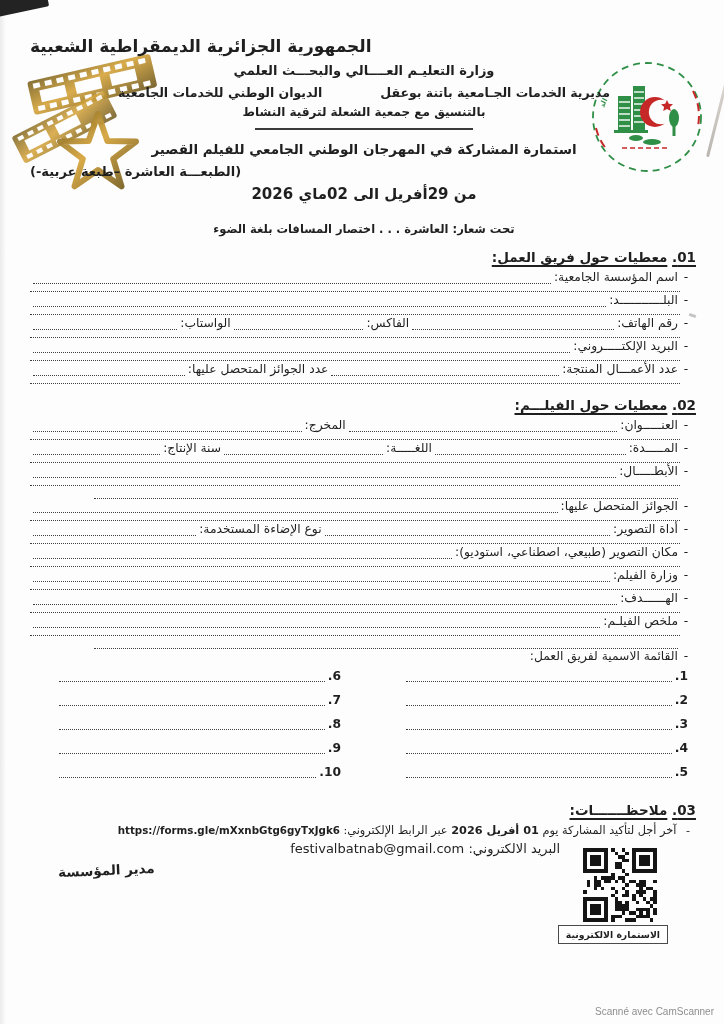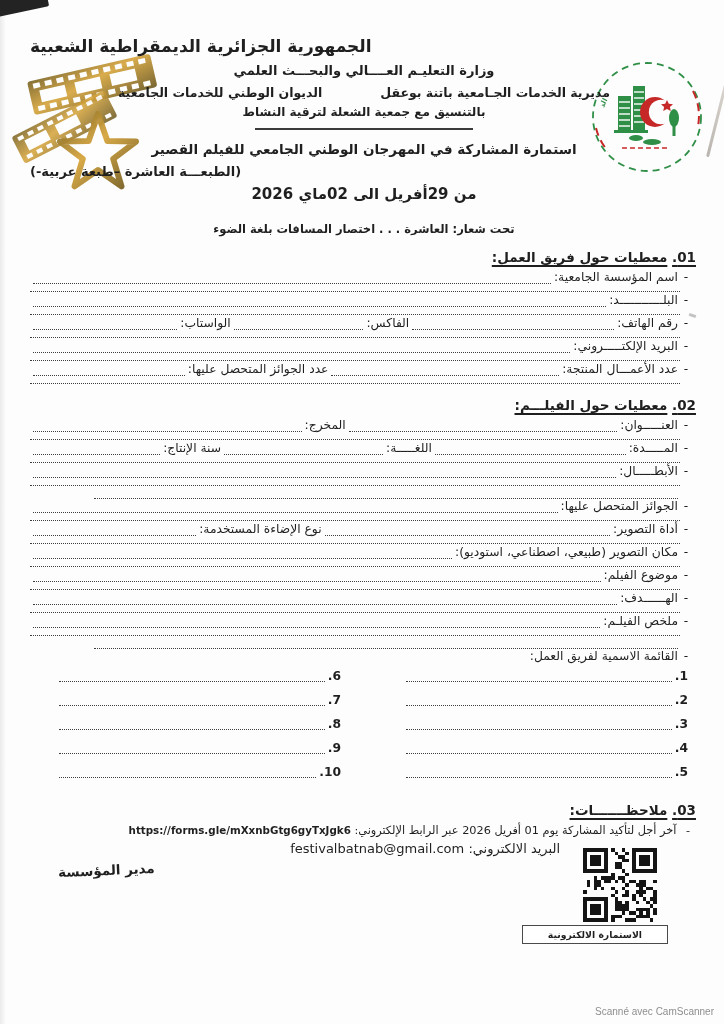--- a/index.html
+++ b/index.html
@@ -43,29 +43,29 @@
   .dotline  { border-bottom:1.7px dotted #3d3d3d; height:12px; margin-right:20px; margin-left:64px; }
 
   .team-cols { display:flex; gap:62px; padding:4px 10px 0 26px; }
   .team-col { flex:1 1 0; }
   .nrow { display:flex; align-items:flex-end; font-size:12.3px; line-height:14px; margin-bottom:10px; }
   .nrow .num { flex:0 0 auto; font-weight:bold; }
   .nrow .leader { height:10px; }
 
   .note { display:block; font-size:11.3px; line-height:15px; margin:3px 2px 3px 0; }
   .note .dash { display:inline-block; }
-  .note b { font-weight:normal;text-align:right; }
+  .note b { font-weight:bold;text-align:right; }
   .url { font-weight:bold; font-size:10.3px; font-family:"DejaVu Sans","Liberation Sans",sans-serif; }
   .note-email { margin-right:138px; margin-top:0; font-size:13px; }
 
   .signature { position:absolute; left:58px; top:862px; font-size:13.5px; font-weight:bold; transform:rotate(-2.5deg); }
 
   .qr-block { position:absolute; right:56px; top:848px; width:96px; text-align:center; }
   .qr-svg { width:74px; height:74px; display:block; margin:0 auto; }
-  .qr-label { display:inline-block; border:1.3px solid #4a4a4a; padding:3px 25px; font-size:9.3px; font-weight:bold; margin-top:3px; background:#fff; white-space:nowrap; }
+  .qr-label { display:inline-block; border:1.3px solid #4a4a4a; padding:3px 7px; font-size:9.3px; font-weight:bold; margin-top:3px; background:#fff; white-space:nowrap; }
 
   .scanner-note { position:absolute; right:10px; bottom:7px; font-size:10px; color:#8e8e8e; direction:ltr; font-family:"Liberation Sans","DejaVu Sans",sans-serif; }
 </style>
 </head>
 <body>
 
 <div class="page">
 
   <div class="art-edge"></div>
   <div class="art-corner"></div>
@@ -296,21 +296,21 @@
       <div class="frow">
           <span class="dash">-</span>
           <span class="lbl">مكان التصوير (طبيعي، اصطناعي، استوديو):</span>
           <span class="leader"></span>
         </div>
       <div class="wrapdots"></div>
     </div>
     <div class="field">
       <div class="frow">
           <span class="dash">-</span>
-          <span class="lbl">موضوع الفيلم:</span>
+          <span class="lbl">وزارة الفيلم:</span>
           <span class="leader"></span>
         </div>
       <div class="wrapdots"></div>
     </div>
     <div class="field">
       <div class="frow">
           <span class="dash">-</span>
           <span class="lbl">الهــــــدف:</span>
           <span class="leader"></span>
         </div>

